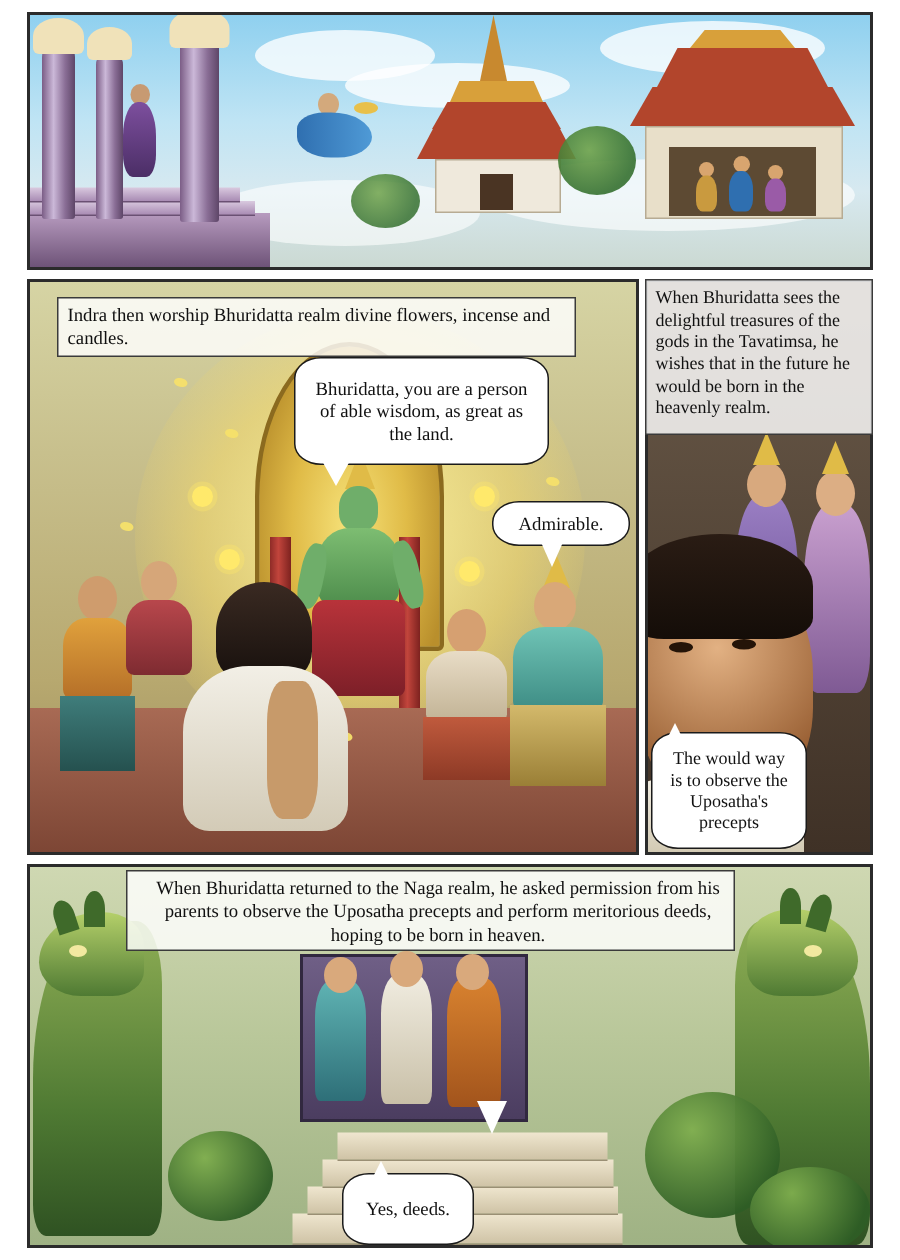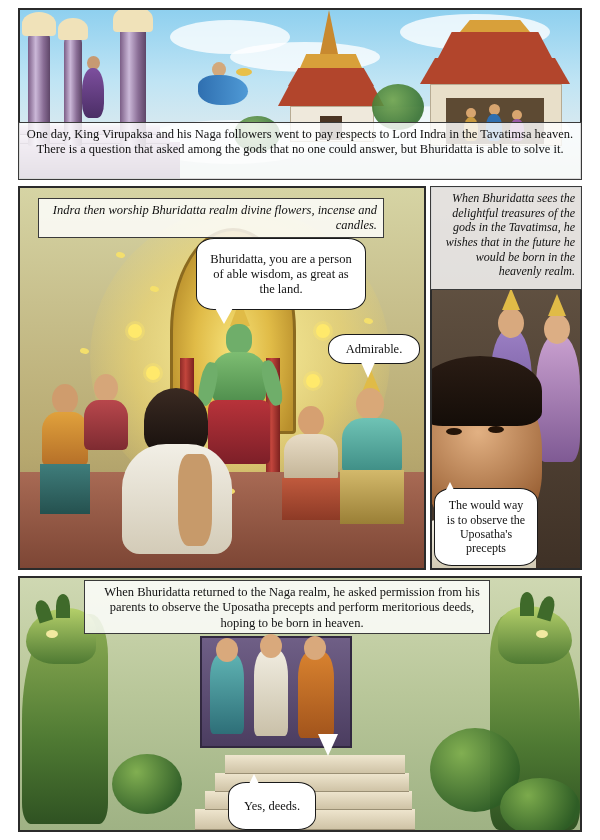--- a/index.html
+++ b/index.html
@@ -33,21 +33,21 @@
     position: absolute;
     background: rgba(255,255,255,0.82);
     border: 1px solid #3a3a3a;
     box-sizing: border-box;
     font-size: 12.5px;
     line-height: 1.22;
     color: #101010;
     padding: 4px 6px;
     text-align: center;
   }
-  .caption.left { text-align: right; font-style: italic; }
+  .caption.left { text-align: left; }
 
   
   .balloon {
     position: absolute;
     background: #ffffff;
     border: 1.4px solid #1a1a1a;
     border-radius: 18px/14px;
     box-sizing: border-box;
     font-size: 12.5px;
     line-height: 1.2;
@@ -255,21 +255,20 @@
       <div class="figure" style="left:90px;top:94px;width:14px;height:32px;">
         <div class="head" style="left:2px;top:0;width:10px;height:10px;"></div>
         <div class="robe" style="left:0;top:9px;width:14px;height:22px;background:#9a5ba7;"></div>
       </div>
     </div>
 
     <div class="tree" style="left:352px;top:74px;width:52px;height:46px;opacity:.9;"></div>
     <div class="tree" style="left:214px;top:106px;width:46px;height:36px;opacity:.85;"></div>
   </div>
 
-  <div class="caption" id="cap1" style="left:18px;top:122px;width:564px;height:58px;">One day, King Virupaksa and his Naga followers went to pay respects to Lord Indra in the Tavatimsa heaven. There is a question that asked among the gods that no one could answer, but Bhuridatta is able to solve it.</div>
 
   <div class="panel" id="panel2">
     <div class="p2-halo" style="left:70px;top:20px;width:300px;height:300px;"></div>
     <div class="p2-arch" style="left:150px;top:40px;width:120px;height:200px;"></div>
     <div class="p2-red-drape" style="left:160px;top:170px;width:14px;height:130px;"></div>
     <div class="p2-red-drape" style="left:246px;top:170px;width:14px;height:130px;"></div>
     <div class="p2-floor"></div>
 
     <div class="flower" style="left:108px;top:136px;"></div>
     <div class="flower" style="left:296px;top:136px;"></div>

